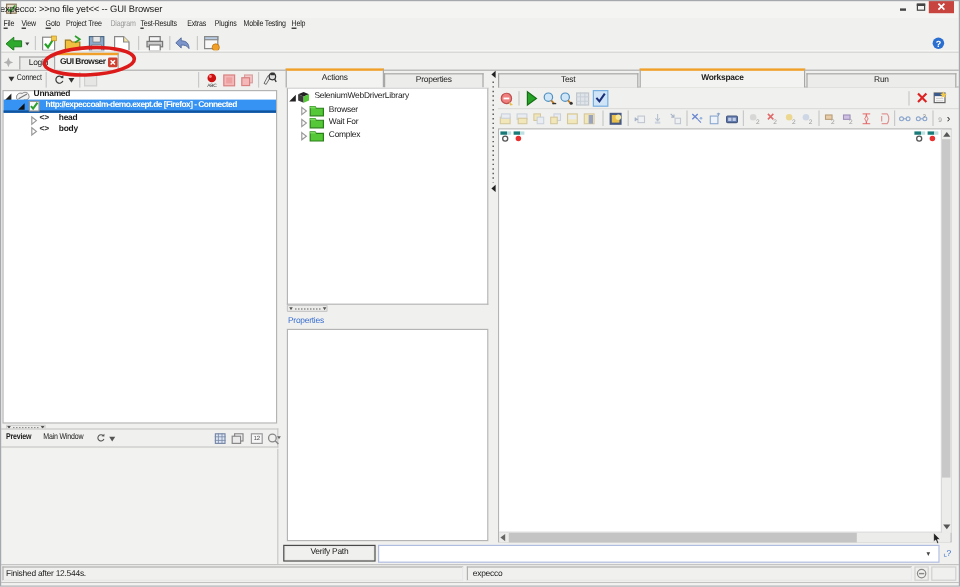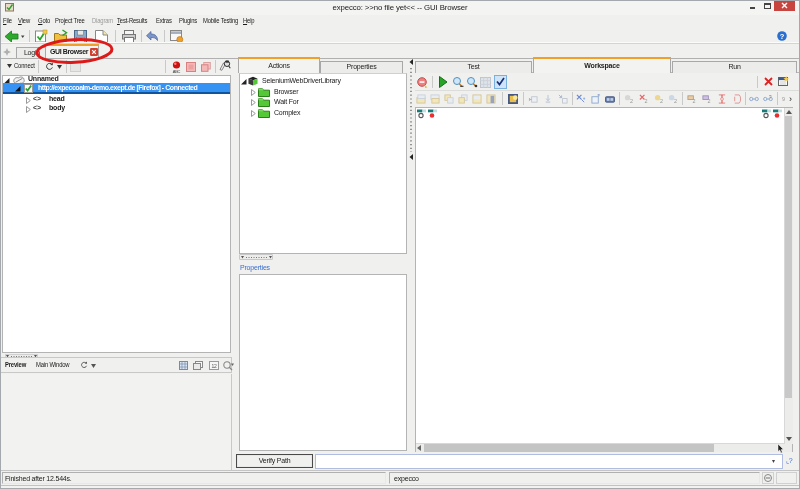--- a/index.html
+++ b/index.html
@@ -19,21 +19,21 @@
 </head>
 <body>
 
 <div class="abs" style="left:0;top:0;width:800px;height:489px;border:1px solid #a5a9ad;pointer-events:none;z-index:99"></div>
 
 <div class="abs" style="left:1px;top:0;width:798px;height:15px;background:#f4f4f2;"></div>
 <svg class="abs" style="left:5px;top:2px" width="10" height="10" viewBox="0 0 10 10">
  <rect x="0.5" y="1.5" width="8" height="7.5" fill="#e8dcc8" stroke="#8a7a5a"></rect>
  <path d="M2 5.5 L4 7.5 L7.5 2.5" stroke="#2e9e2e" stroke-width="1.4" fill="none"></path>
 </svg>
-<div class="abs" style="left:0;top:3px;width:800px;text-align:center;font-size:7.8px;color:#1a1a1a;letter-spacing:-0.1px;">expecco: &gt;&gt;no file yet&lt;&lt; -- GUI Browser</div>
+<div class="abs" style="left:0;top:3px;width:800px;font-size:7.8px;color:#1a1a1a;letter-spacing:-0.1px;">expecco: &gt;&gt;no file yet&lt;&lt; -- GUI Browser</div>
 <div class="abs" style="left:750px;top:7px;width:5px;height:2px;background:#444;"></div>
 <div class="abs" style="left:764px;top:3px;width:7px;height:6px;border:1px solid #444;"></div>
 <div class="abs" style="left:764px;top:3px;width:7px;height:2px;background:#444;"></div>
 <div class="abs" style="left:774px;top:0;width:21px;height:11px;background:#c8443e;"></div>
 <svg class="abs" style="left:781px;top:2px" width="7" height="7" viewBox="0 0 7 7">
  <path d="M1 1 L6 6 M6 1 L1 6" stroke="#fff" stroke-width="1.4"></path>
 </svg>
 
 <span class="t7 menu" style="left:3px;top:17px"><u>F</u>ile</span>
 <span class="t7 menu" style="left:18px;top:17px"><u>V</u>iew</span>

